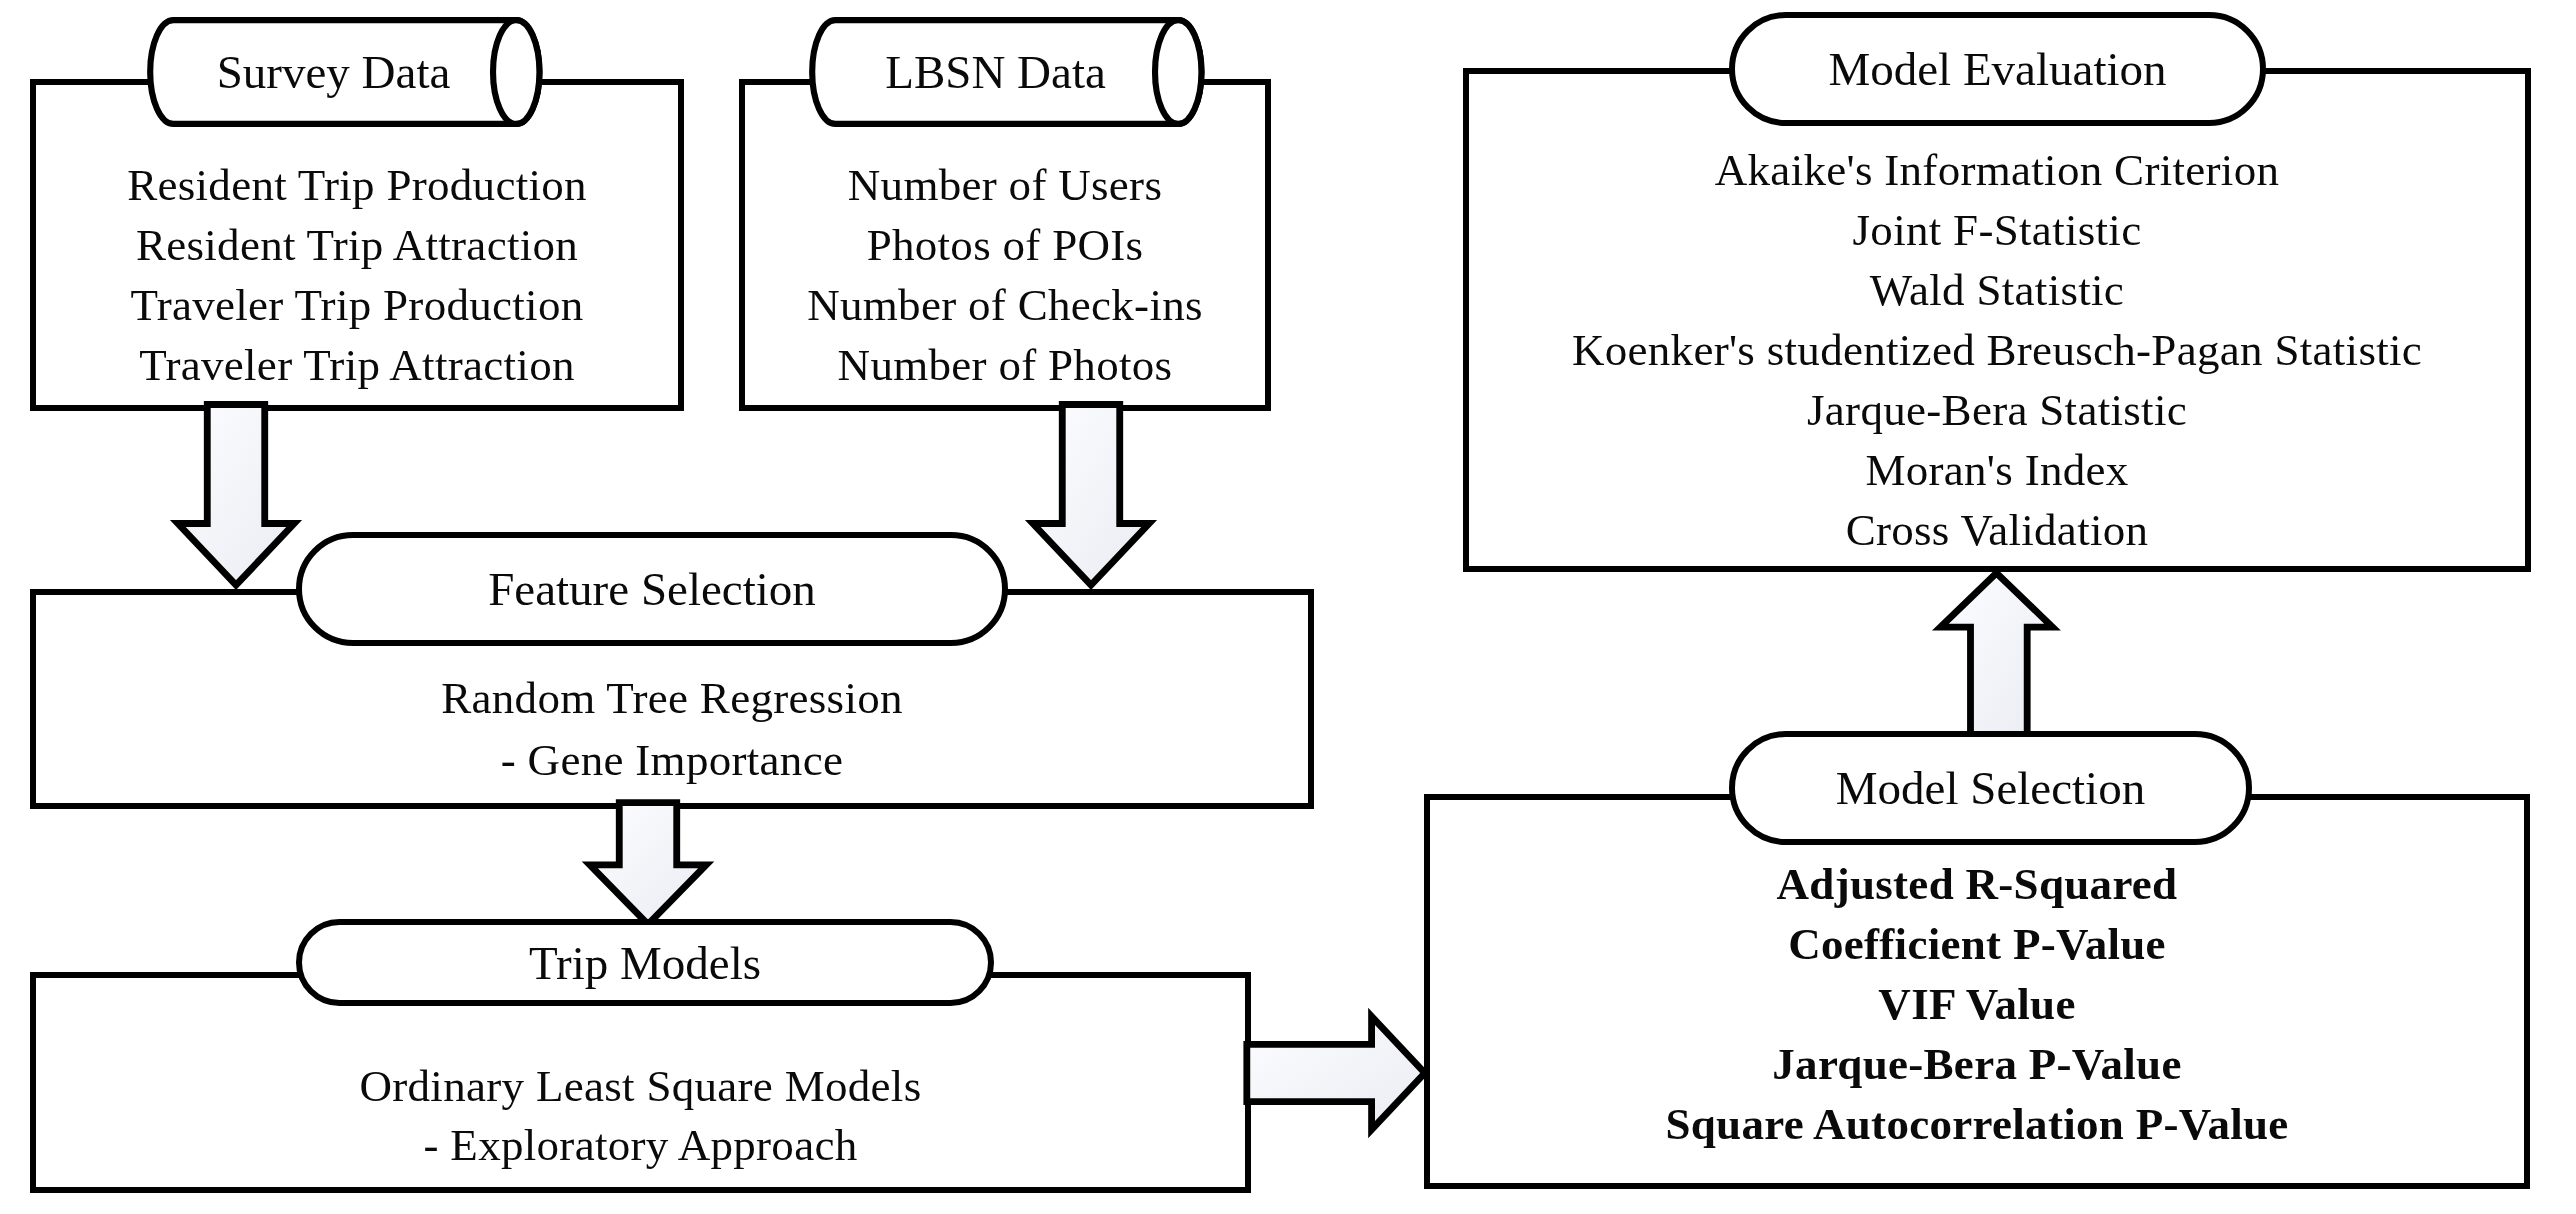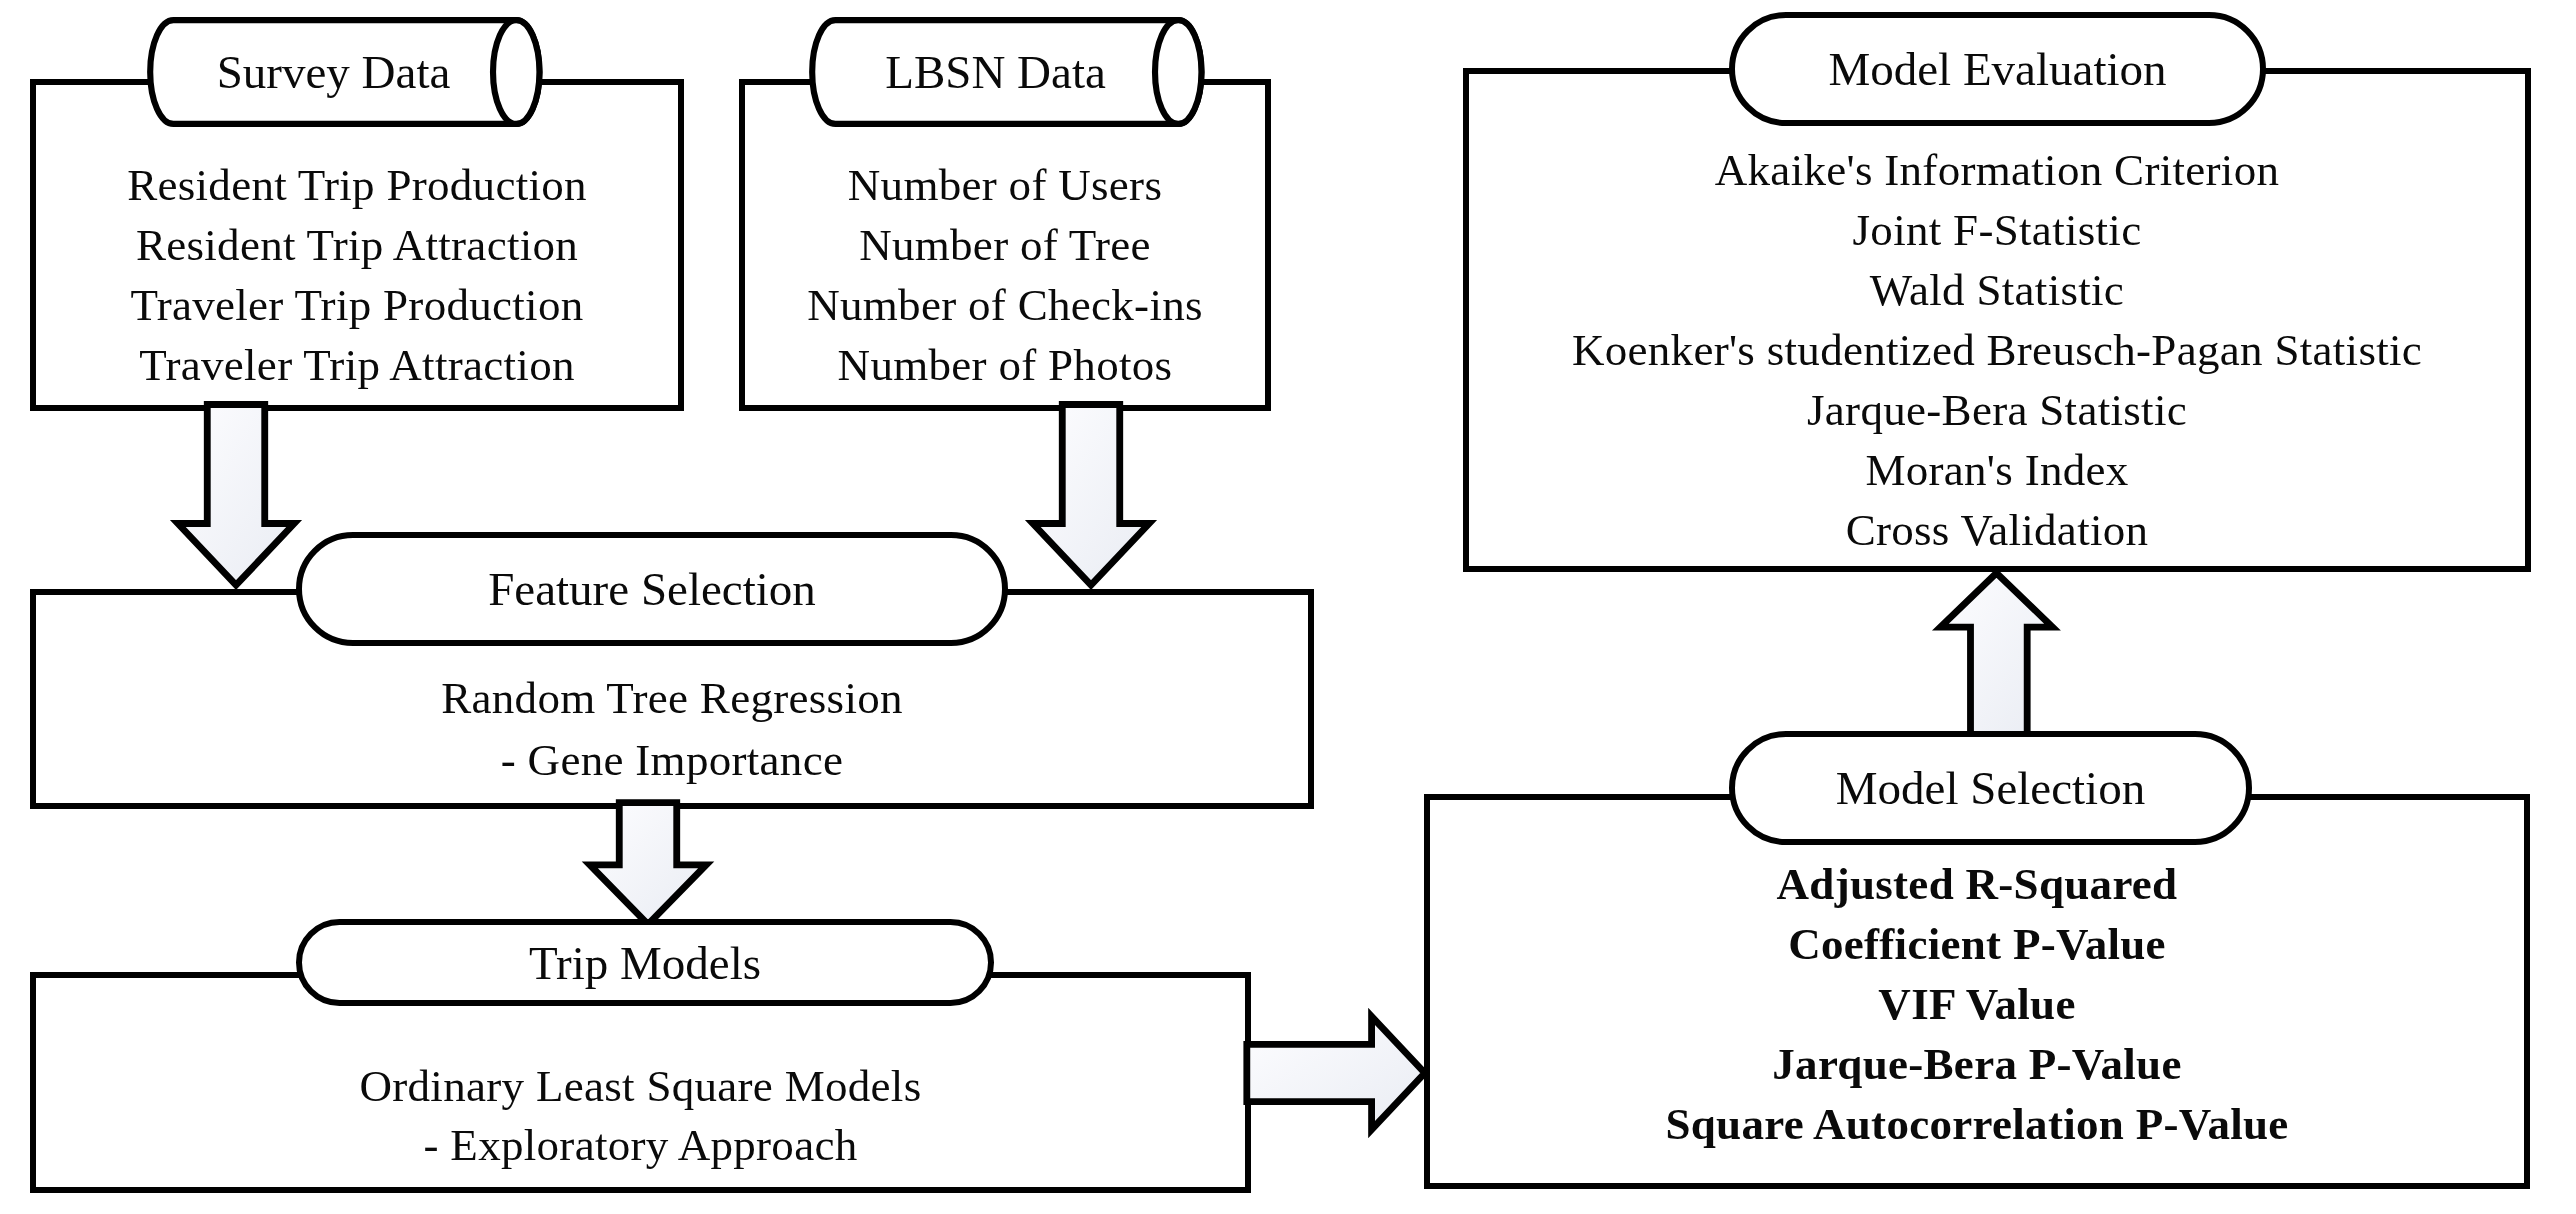--- a/index.html
+++ b/index.html
@@ -62,21 +62,21 @@
   </div>
   <svg class="cyl" style="left:147px;top:15.7px;" width="397" height="112" viewBox="0 0 580 164">
     <path d="M38,6 H540 A34,76 0 0 1 540,158 H38 A34,76 0 0 1 38,6 Z" fill="#ffffff" stroke="#000000" stroke-width="9"></path>
     <ellipse cx="540" cy="82" rx="34" ry="76" fill="#ffffff" stroke="#000000" stroke-width="9"></ellipse>
   </svg>
   <div class="cyl-label" style="left:147px;top:15.7px;width:373px;height:112px;">Survey Data</div>
 
   <div class="box" style="left:739px;top:79px;width:532px;height:332px;padding-left:28px;">
     <div class="lines lh88" style="top:70px;">
       <div class="line">Number of Users</div>
-      <div class="line">Number of Tree</div>
+      <div class="line">Photos of POIs</div>
       <div class="line">Number of Check-ins</div>
       <div class="line">Number of Photos</div>
     </div>
   </div>
   <svg class="cyl" style="left:809px;top:15.7px;" width="397" height="112" viewBox="0 0 580 164">
     <path d="M38,6 H540 A34,76 0 0 1 540,158 H38 A34,76 0 0 1 38,6 Z" fill="#ffffff" stroke="#000000" stroke-width="9"></path>
     <ellipse cx="540" cy="82" rx="34" ry="76" fill="#ffffff" stroke="#000000" stroke-width="9"></ellipse>
   </svg>
   <div class="cyl-label" style="left:809px;top:15.7px;width:373px;height:112px;">LBSN Data</div>
 

